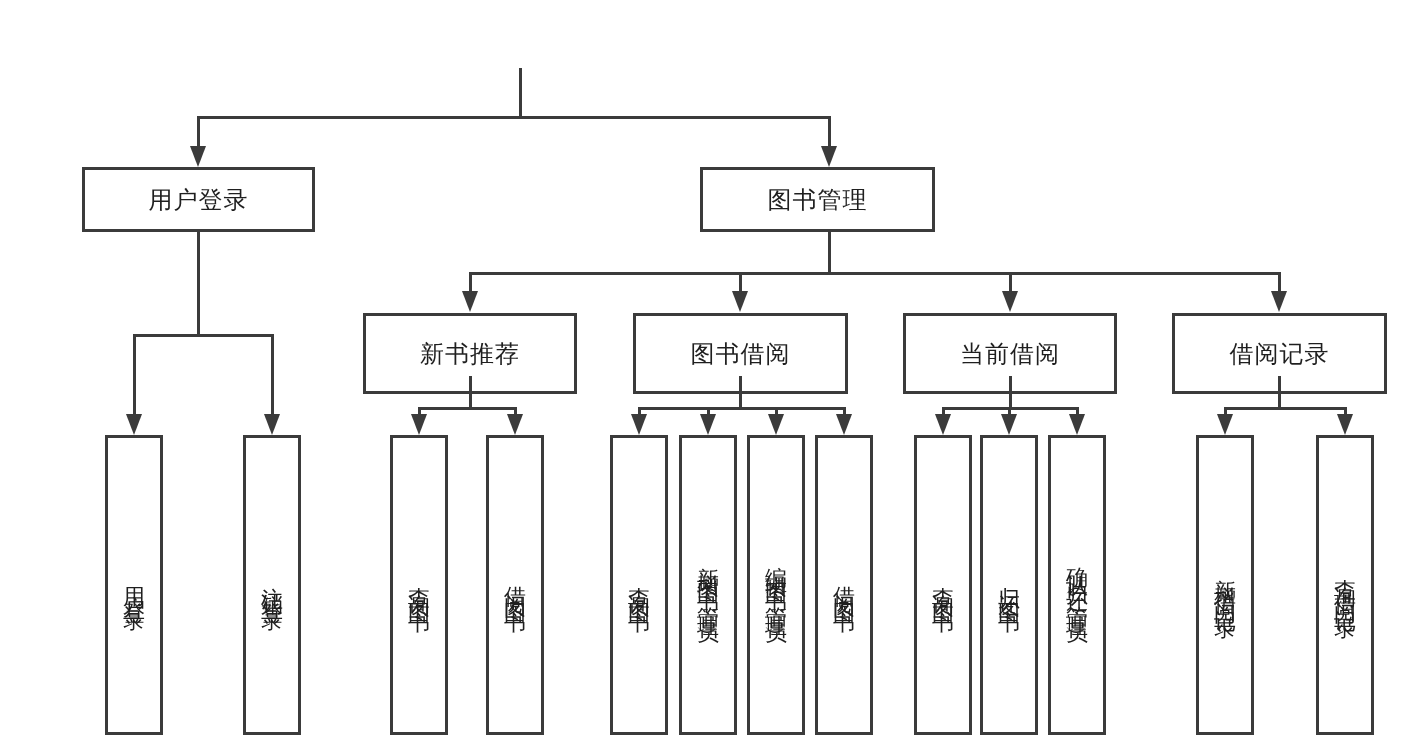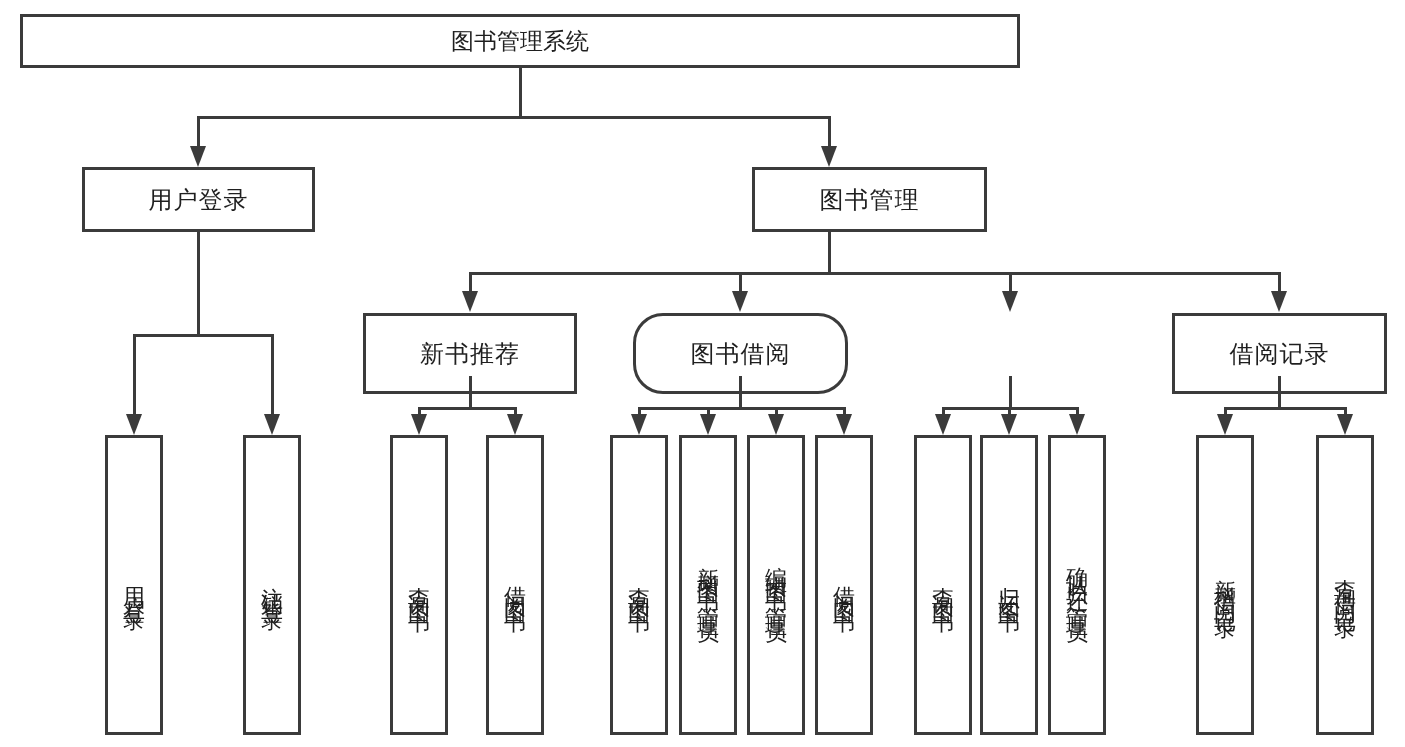--- a/index.html
+++ b/index.html
@@ -22,24 +22,24 @@
     position:absolute;
     box-sizing:border-box;
     border:3px solid var(--line);
     background:#fff;
     display:flex;align-items:center;justify-content:center;
     text-align:center;
   }
   .node-h{font-size:24px;letter-spacing:1px;}
   .node-root{left:20px;top:14px;width:1000px;height:54px;font-size:23px;}
   .node-l2a{left:82px;top:167px;width:233px;height:65px;}
-  .node-l2b{left:752px;top:167px;width:235px;height:65px;}
+  .node-l2b{left:700px;top:167px;width:235px;height:65px;}
   .node-l3{top:313px;height:81px;}
   .node-l3a{left:363px;width:214px;}
-  .node-l3b{left:633px;width:215px;border-radius:30px;}
+  .node-l3b{left:633px;width:215px;}
   .node-l3c{left:903px;width:214px;}
   .node-l3d{left:1172px;width:215px;}
   .leaf{
     position:absolute;top:435px;width:58px;height:300px;
   }
   .leaf .vtxt{
     writing-mode:vertical-rl;
     font-size:22px;
     letter-spacing:8px;
     line-height:1;
@@ -61,21 +61,20 @@
     letter-spacing:1px;
     color:var(--watermark);
     z-index:5;
   }
 </style>
 </head>
 <body>
 
 <div class="canvas">
 
-  <div class="node node-root">图书管理系统</div>
 
   <div class="vline" style="left:519px;top:68px;height:50px;"></div>
   <div class="hline" style="left:197px;top:116px;width:634px;"></div>
   <div class="vline" style="left:197px;top:116px;height:32px;"></div>
   <div class="arrow" style="left:190px;top:146px;"></div>
   <div class="vline" style="left:828px;top:116px;height:32px;"></div>
   <div class="arrow" style="left:821px;top:146px;"></div>
 
   <div class="node node-h node-l2a">用户登录</div>
   <div class="node node-h node-l2b">图书管理</div>
@@ -93,20 +92,21 @@
   <div class="arrow" style="left:462px;top:291px;"></div>
   <div class="vline" style="left:739px;top:272px;height:22px;"></div>
   <div class="arrow" style="left:732px;top:291px;"></div>
   <div class="vline" style="left:1009px;top:272px;height:22px;"></div>
   <div class="arrow" style="left:1002px;top:291px;"></div>
   <div class="vline" style="left:1278px;top:272px;height:22px;"></div>
   <div class="arrow" style="left:1271px;top:291px;"></div>
 
   <div class="node node-h node-l3 node-l3a">新书推荐</div>
   <div class="node node-h node-l3 node-l3b">图书借阅</div>
+  <div class="node node-h node-l3 node-l3c">当前借阅</div>
   <div class="node node-h node-l3 node-l3d">借阅记录</div>
 
   <div class="vline" style="left:469px;top:376px;height:33px;"></div>
   <div class="hline" style="left:418px;top:407px;width:99px;"></div>
   <div class="vline" style="left:418px;top:407px;height:10px;"></div>
   <div class="arrow" style="left:411px;top:414px;"></div>
   <div class="vline" style="left:514px;top:407px;height:10px;"></div>
   <div class="arrow" style="left:507px;top:414px;"></div>
 
   <div class="vline" style="left:739px;top:376px;height:33px;"></div>

